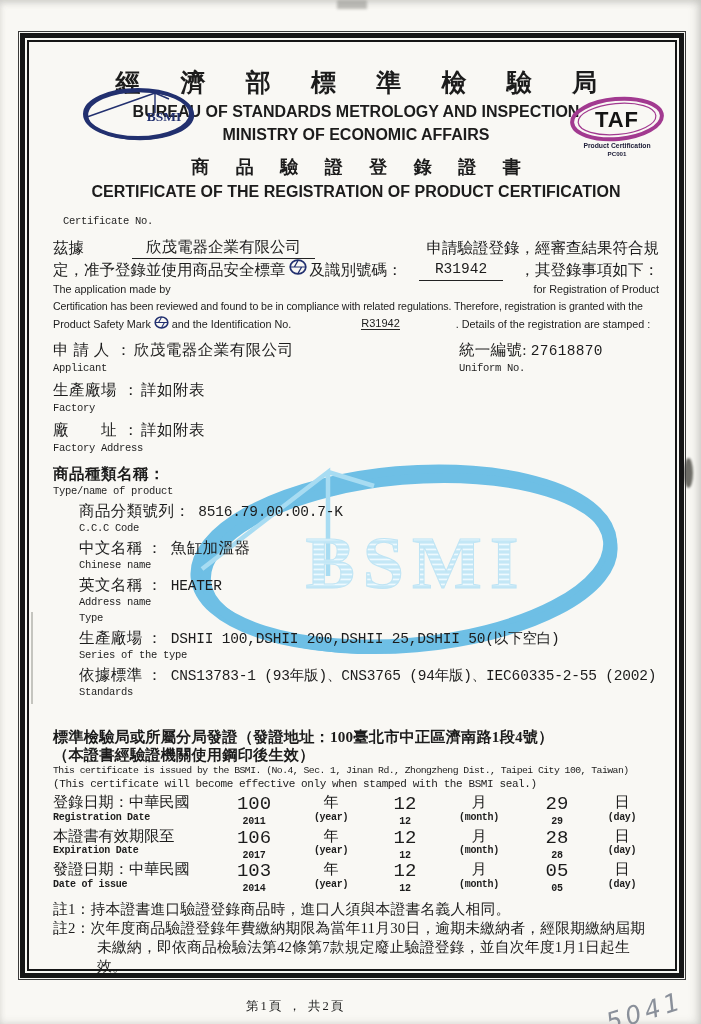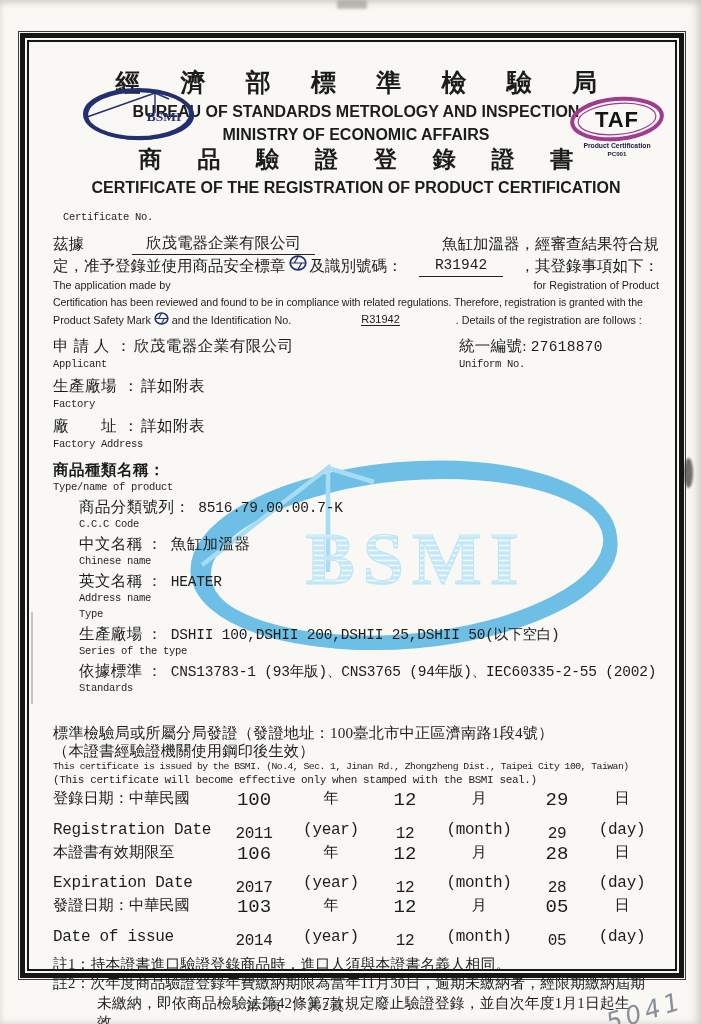--- a/index.html
+++ b/index.html
@@ -14,21 +14,21 @@
   .frame-in  { width:100%; height:100%; border:2px solid #161616; position:relative; }
   .content { position:absolute; inset:0; padding:10px 16px 0 24px; }
   .cn15 { font-size:15.5px; letter-spacing:.5px; }
   .sub  { font-family:Liberation Mono, monospace; font-size:10.5px; color:#1f1f1f; letter-spacing:-.3px; }
   .uline { border-bottom:1.4px solid #222; }
 
   
   .hdr { position:relative; text-align:center; padding-top:14px; }
   .hdr-cn1 { font-size:25px; font-weight:bold; letter-spacing:17px; text-indent:17px; white-space:nowrap; }
   .hdr-en { font-family:"Liberation Sans",sans-serif; font-size:16px; font-weight:bold; line-height:1.22; margin-top:3px; }
-  .hdr-cn2 { font-size:23px; font-weight:bold; letter-spacing:11px; text-indent:11px; white-space:nowrap;font-family:Liberation Mono, monospace; }
+  .hdr-cn2 { font-size:18px; font-weight:bold; letter-spacing:11px; text-indent:11px; margin-top:11px; white-space:nowrap; }
   .bsmi-logo { position:absolute; left:28px; top:34px; }
   .taf-logo  { position:absolute; right:-8px; top:44px; }
 
   
   .certno { margin-top:13px; }
   .certno .val { font-family:"Liberation Mono",monospace; font-size:15px; margin-left:14px; letter-spacing:.3px; }
   .certno .sub { margin-left:10px; margin-top:1px; }
 
   
   .grant { margin-top:9px; }
@@ -58,32 +58,32 @@
   .watermark { position:absolute; left:125px; top:-8px; z-index:0; }
   .p-z { position:relative; z-index:1; }
   .p-head { font-size:15.5px; font-weight:bold; letter-spacing:.5px; }
   .p-row { margin-left:26px; margin-top:4px; }
   .p-line { font-size:15.5px; letter-spacing:.4px; }
   .p-line .val { font-family:"Liberation Mono",monospace; font-size:14.5px; margin-left:8px; letter-spacing:-.2px; }
   .p-line .val-cn { margin-left:8px; }
 
   
   .issue { margin-top:30px; }
-  .i-cn { font-size:15.2px; line-height:1.18; letter-spacing:.2px; }
+  .i-cn { font-size:15.2px; line-height:1.18; letter-spacing:.2px;font-weight:bold; }
   .i-en { font-family:"Liberation Mono",monospace; font-size:9.8px; letter-spacing:-.55px; margin-top:1px; }
   .i-en2 { font-family:"Liberation Mono",monospace; font-size:11px; letter-spacing:-.4px; margin-top:2px; }
 
   
   .dgrid { display:grid; grid-template-columns:170px 62px 92px 56px 92px 64px 66px; margin-top:4px; }
   .dc { text-align:center; }
   .dc.first { text-align:left; }
   .d-top { font-size:15.2px; line-height:1.1; }
   .d-top.num, .d-bot { font-family:"Liberation Mono",monospace; }
   .d-top.num { font-size:19px; }
-  .d-bot { font-size:16px; letter-spacing:-.3px; line-height:1.15; margin-top:14px; }
+  .d-bot { font-size:10px; letter-spacing:-.3px; line-height:1.15; margin-top:1px;font-weight:bold; }
 
   
   .notes { margin-top:5px; }
   .note { font-size:14.8px; line-height:1.3; letter-spacing:.2px; }
   .note-cont { padding-left:44px; }
 
   
   .footer { position:absolute; left:0; right:110px; bottom:9px; text-align:center; font-size:12.5px; letter-spacing:2px; }
   .handwriting { position:absolute; right:16px; bottom:-2px; font-family:"DejaVu Sans",sans-serif; font-style:italic;
                  font-size:25px; color:#8a909a; transform:rotate(-17deg); letter-spacing:4px; font-weight:300; }
@@ -137,21 +137,21 @@
 
           <div class="certno">
             <div class="sub">Certificate No.</div>
           </div>
 
           <div class="grant">
             <div class="g-row">
               <span>茲據</span>
               <span class="g-company uline">欣茂電器企業有限公司</span>
               <span class="g-sp"></span>
-              <span>魚缸加溫器，經審查結果符合規</span>
+              <span>申請驗證登錄，經審查結果符合規</span>
             </div>
             <div class="g-row">
               <span>定，准予登錄並使用商品安全標章</span>
               <span class="mark-icon">
                 <svg width="18" height="16" viewBox="0 0 18 16">
                   <ellipse cx="9" cy="8" rx="7.8" ry="6.8" fill="none" stroke="#22306f" stroke-width="1.7"></ellipse>
                   <path d="M2,8 H16 M9,1.6 L5.4,8 L12.6,8 L9,14.4" fill="none" stroke="#22306f" stroke-width="1.2"></path>
                 </svg>
               </span>
               <span>及識別號碼：</span>
@@ -168,21 +168,21 @@
             <div class="g-en3">
               <span>Product Safety Mark</span>
               <span class="mark-icon">
                 <svg width="15" height="13" viewBox="0 0 18 16">
                   <ellipse cx="9" cy="8" rx="7.8" ry="6.8" fill="none" stroke="#22306f" stroke-width="1.9"></ellipse>
                   <path d="M2,8 H16 M9,1.6 L5.4,8 L12.6,8 L9,14.4" fill="none" stroke="#22306f" stroke-width="1.3"></path>
                 </svg>
               </span>
               <span>and the Identification No.</span>
               <span class="g-id3 uline">R31942</span>
-              <span>. Details of the registration are follows :</span>
+              <span>. Details of the registration are stamped :</span>
             </div>
           </div>
 
           <div class="fields">
             <div class="f-row">
               <div class="f-main">
                 <div class="f-line">
                   <span>申 請 人</span><span class="colon">：</span><span>欣茂電器企業有限公司</span>
                 </div>
                 <div class="sub f-sub">Applicant</div>

